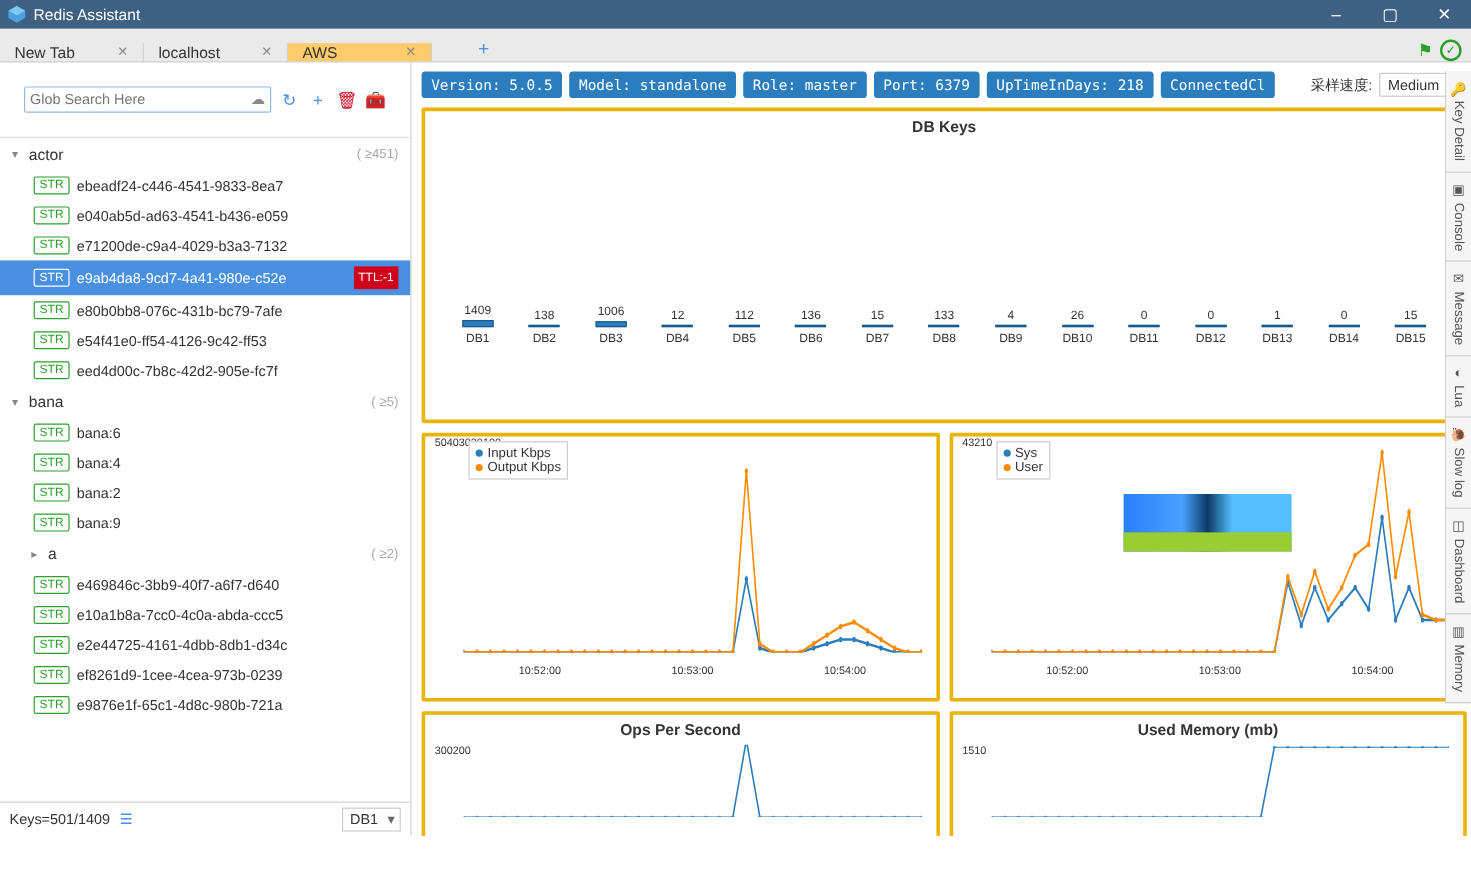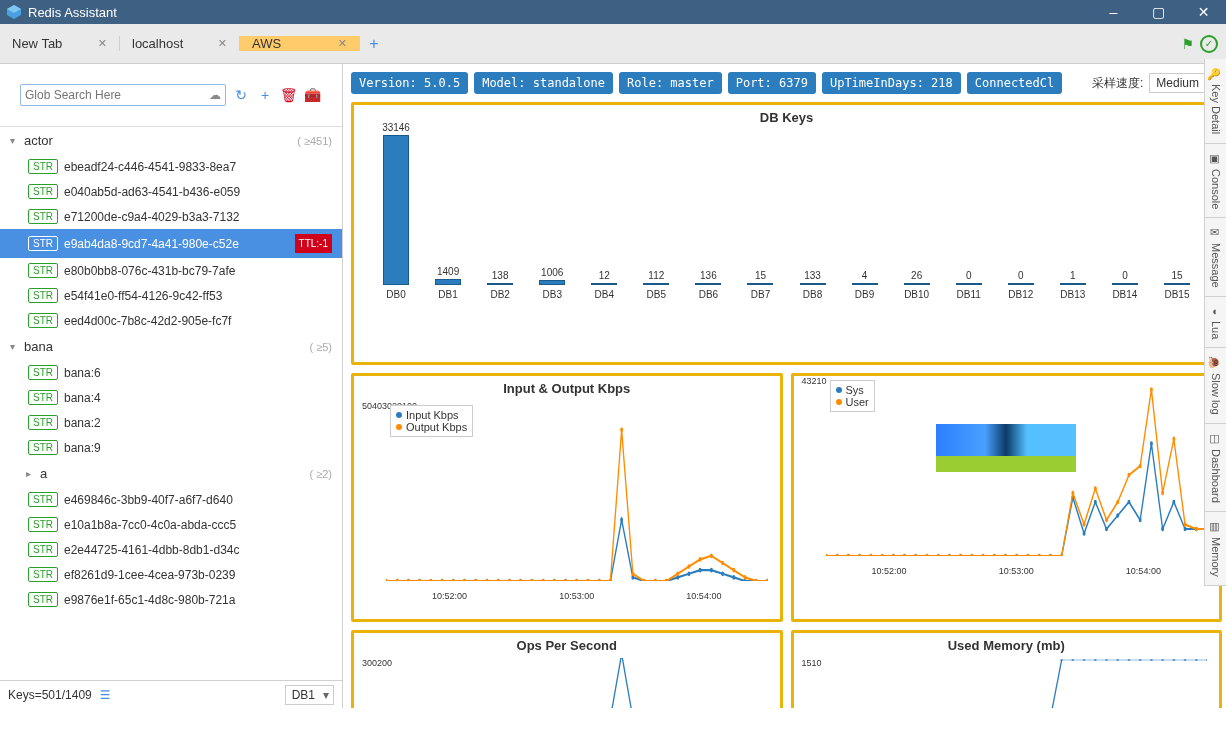--- a/index.html
+++ b/index.html
@@ -2,21 +2,21 @@
 <html><head>
 <meta charset="utf-8">
 <style>
 * { box-sizing: border-box; margin: 0; padding: 0; font-family: "Segoe UI", Arial, sans-serif; }
 body { width: 1226px; height: 733px; background: #fff; overflow: hidden; font-size: 12px; color: #333; }
 .titlebar { height: 24px; background: #3e6083; color: #fff; display: flex; align-items: center; padding-left: 6px; }
 .titlebar .logo { width: 16px; height: 16px; margin-right: 6px; display:inline-block; }
 .titlebar .title { flex: 1; font-size: 13px; }
 .win-controls { display: flex; }
 .win-btn { width: 45px; height: 31px; display: flex; align-items: center; justify-content: center; color:#fff; font-size:14px;}
-.tabbar { height: 40px; background: #eaeaea; display: flex; align-items: center; border-bottom:1px solid #d0d0d0;}
+.tabbar { height: 28px; background: #eaeaea; display: flex; align-items: flex-end; border-bottom:1px solid #d0d0d0;gap:29px;}
 .tab { display:flex; align-items:center; padding: 0 12px; font-size:13px; border-right:1px solid #d0d0d0; position:relative; min-width:120px;}
 .tab.active { background:#ffcb6b; }
 .tab-close { margin-left:auto; color:#888; font-size:11px; padding-left:8px;}
 .add-tab { width:28px; display:flex;align-items:center;justify-content:center;color:#4a90e2;font-size:16px;}
 .tabbar-right { margin-left:auto; display:flex; align-items:center; padding-right:8px; gap:6px;}
 .flag { color:#2a9f2a; font-size:14px;}
 .check-circle { width:18px;height:18px;border:2px solid #2a9f2a;border-radius:50%;display:inline-flex;align-items:center;justify-content:center;color:#2a9f2a;font-size:10px;}
 .main { display:flex; height: 644px; }
 .left { width: 343px; border-right:1px solid #d0d0d0; display:flex; flex-direction:column; }
 .toolbar { display:flex; align-items:center; gap:6px; padding:20px; border-bottom:1px solid #e0e0e0;}
@@ -220,25 +220,20 @@
         </span>
       <span class="sample-label">采样速度:</span>
       <span class="sample-select">Medium</span>
     </div>
 
     <div class="chart-panel">
       <div class="chart-title">DB Keys</div>
       <div class="dbkeys-body">
           <div class="bar-area" id="bars">
             <div class="bar-col">
-              <div class="bar-val">33146</div>
-              <div class="bar-rect" style="height:150px"></div>
-              <div class="bar-label">DB0</div>
-            </div>
-            <div class="bar-col">
               <div class="bar-val">1409</div>
               <div class="bar-rect" style="height:6.376335002715259px"></div>
               <div class="bar-label">DB1</div>
             </div>
             <div class="bar-col">
               <div class="bar-val">138</div>
               <div class="bar-rect" style="height:1px"></div>
               <div class="bar-label">DB2</div>
             </div>
             <div class="bar-col">
@@ -305,21 +300,20 @@
               <div class="bar-val">15</div>
               <div class="bar-rect" style="height:1px"></div>
               <div class="bar-label">DB15</div>
             </div>
           </div>
         </div>
     </div>
 
     <div class="chart-row" style="margin-top:8px;">
       <div class="chart-panel">
-        <div class="chart-title">Input &amp; Output Kbps</div>
         <div class="mini-chart-body" id="chart1">
             <div class="y-axis">
               <span>50</span>
               <span>40</span>
               <span>30</span>
               <span>20</span>
               <span>10</span>
               <span>0</span>
             </div>
             <div class="x-axis">

